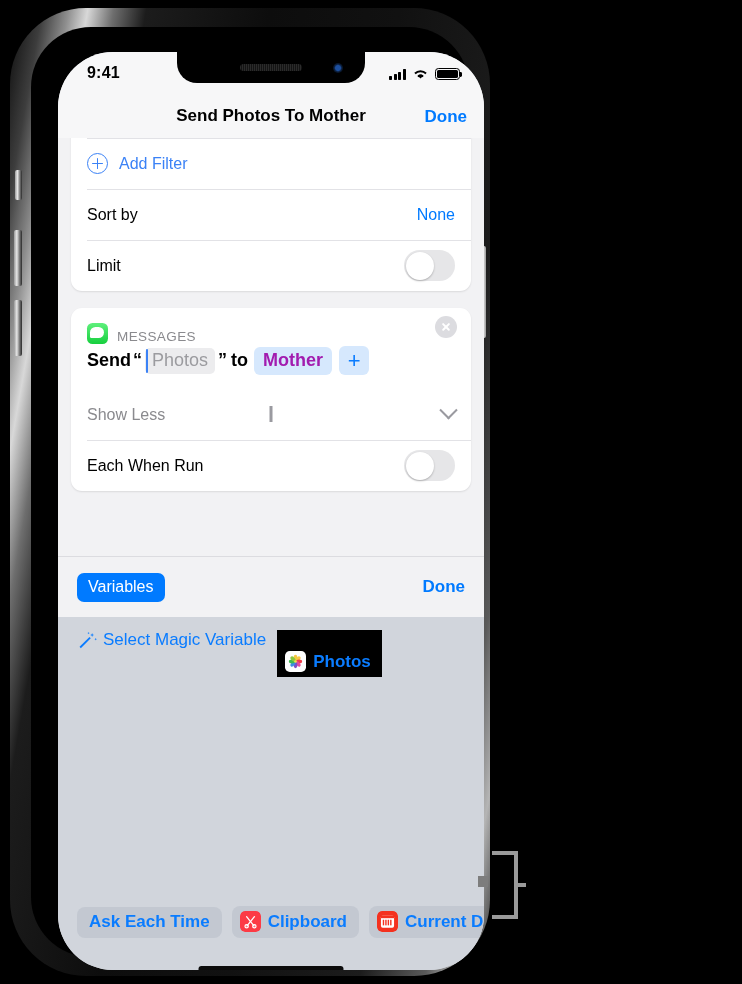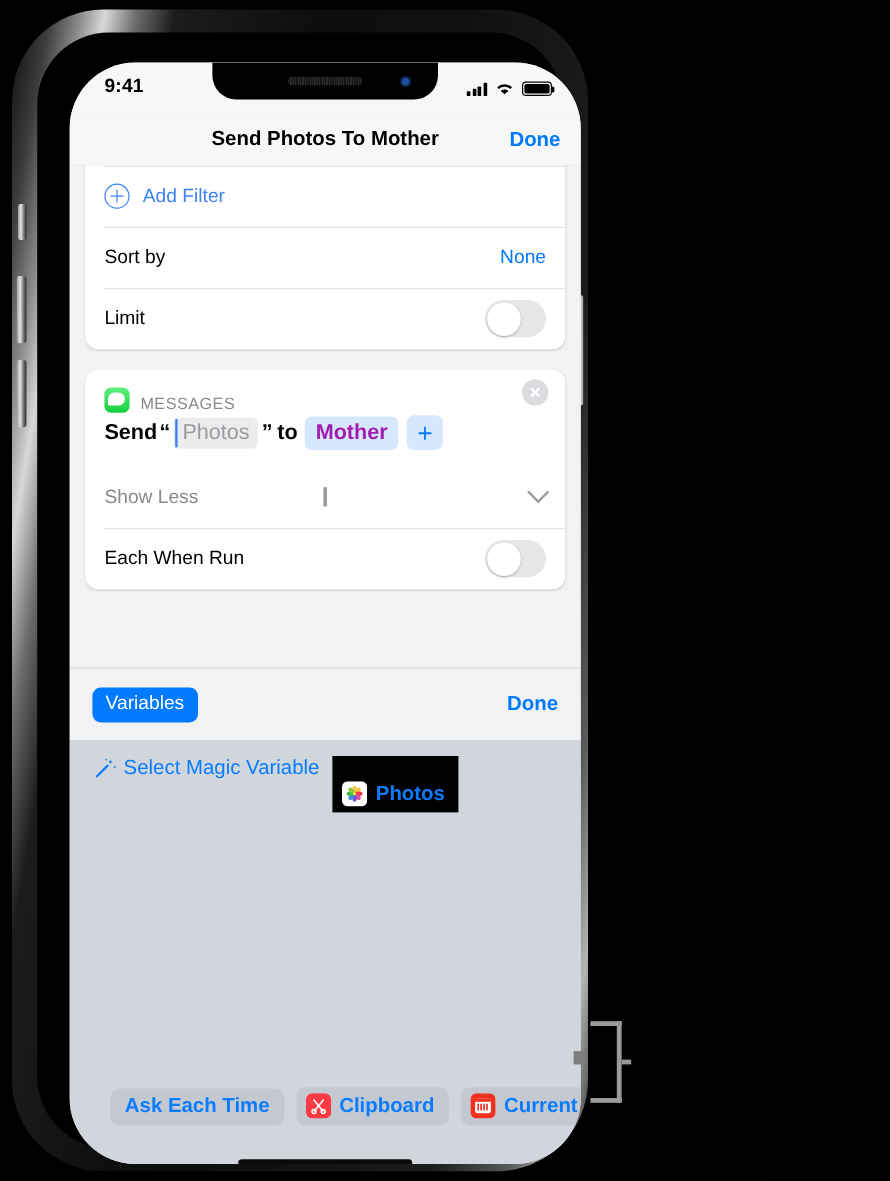--- a/index.html
+++ b/index.html
@@ -279,21 +279,21 @@
   #magic-label { font-size: 17px; color: #0a7cff; }
   #photos-chip {
     display: flex; align-items: center; gap: 7px;
     background: #000000; border-radius: 0;
     padding: 21px 11px 5px 8px; margin-left: 11px;
   }
   #photos-icon { width: 21px; height: 21px; flex: 0 0 auto; }
   #photos-label { font-size: 17px; font-weight: bold; color: #0a7cff; }
 
   #chips-row {
-    position: absolute; left: 15px; right: 0; bottom: 48px;
+    position: absolute; left: 0; right: 0; bottom: 48px;
     display: flex; align-items: center; gap: 10px;
     padding-left: 19px;
     white-space: nowrap;
   }
   .chip {
     display: flex; align-items: center; gap: 7px;
     background: #c3c8d1; border-radius: 8px;
     padding: 5px 12px 6px 12px;
     flex: 0 0 auto;
   }

